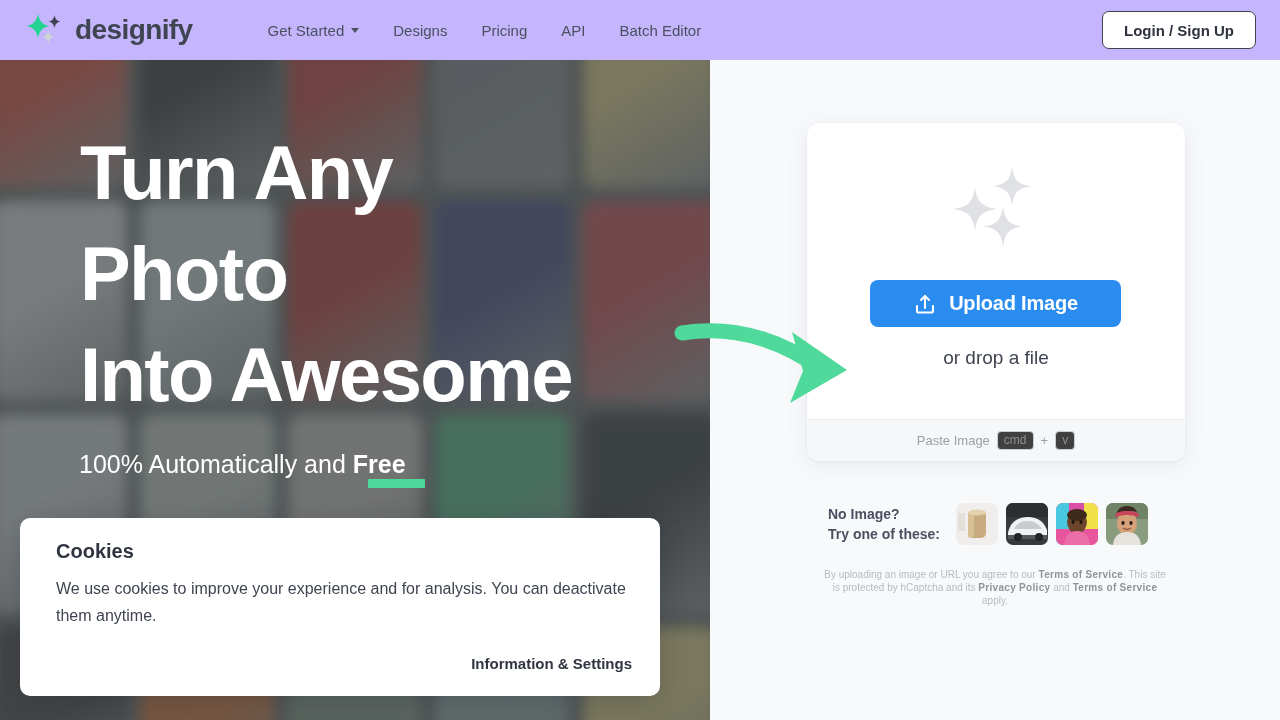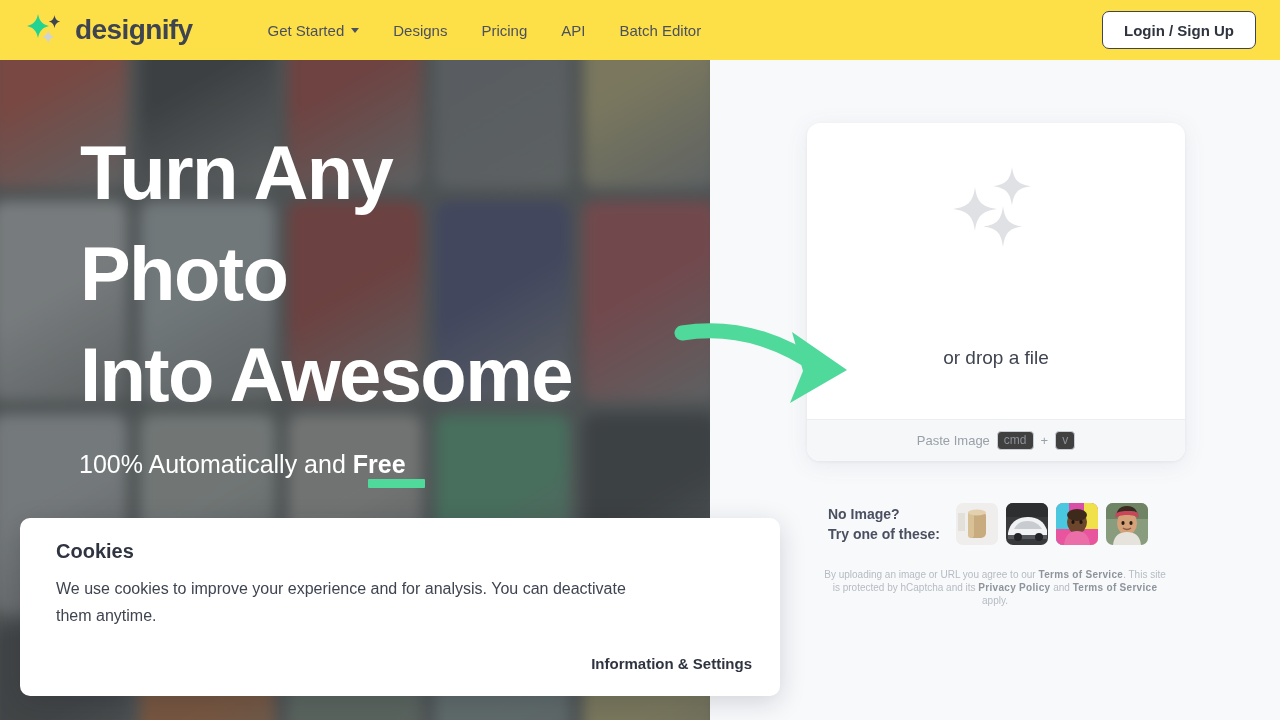--- a/index.html
+++ b/index.html
@@ -7,21 +7,21 @@
     width: 1280px; height: 720px;
     font-family: "Liberation Sans", sans-serif;
     background: #ffffff;
     overflow: hidden;
   }
 
   
   .header {
     position: absolute; top: 0; left: 0;
     width: 1280px; height: 60px;
-    background: #fde047;
+    background: #c4b5fd;
     display: flex; align-items: center;
     z-index: 60;
   }
   .logo-wrap {
     display: flex; align-items: center;
     margin-left: 24px; gap: 11px;
     cursor: pointer;
   }
   .logo-mark { width: 40px; height: 36px; position: relative; flex: none; }
   .logo-text {
@@ -160,21 +160,21 @@
   .legal {
     position: absolute; left: 110px; top: 508px;
     width: 350px; text-align: center;
     font-size: 10px; line-height: 13px; color: #b6bbc2;
   }
   .legal b { color: #8e949c; font-weight: bold; letter-spacing: 0.3px; }
 
   
   .cookies {
     position: absolute; left: 20px; top: 518px;
-    width: 760px; height: 178px;
+    width: 640px; height: 178px;
     background: #ffffff; border-radius: 10px;
     box-shadow: 0 6px 26px rgba(20,25,40,0.17);
     z-index: 50;
   }
   .cookies-title {
     position: absolute; left: 36px; top: 22px;
     font-size: 20px; font-weight: bold; color: #2f3440;
   }
   .cookies-body {
     position: absolute; left: 36px; top: 57px;
@@ -284,20 +284,30 @@
   <div class="upload-card">
 
     <div class="sparkle-area">
       <svg width="94" height="88" viewBox="0 0 94 88">
         <path d="M26 22 C28 37 33 42 48 44 C33 46 28 51 26 66 C24 51 19 46 4 44 C19 42 24 37 26 22 Z" fill="#dfe1e4"></path>
         <path d="M63 2 C64.8 15 69 19.4 82 21.2 C69 23 64.8 27.4 63 40.4 C61.2 27.4 57 23 44 21.2 C57 19.4 61.2 15 63 2 Z" fill="#dfe1e4"></path>
         <path d="M54 41 C55.8 55 60 59.6 73.5 61.5 C60 63.4 55.8 68 54 82 C52.2 68 48 63.4 34.5 61.5 C48 59.6 52.2 55 54 41 Z" fill="#dfe1e4"></path>
       </svg>
     </div>
 
+    <div class="upload-btn">
+      <span class="up-icon" style="display:flex;">
+        <svg width="24" height="24" viewBox="0 0 24 24" fill="none" stroke="#ffffff" stroke-width="2.1" stroke-linecap="round" stroke-linejoin="round">
+          <path d="M12 16 L12 4"></path>
+          <path d="M8 8 L12 4 L16 8"></path>
+          <path d="M4 14 L4 19 A1.5 1.5 0 0 0 5.5 20.5 L18.5 20.5 A1.5 1.5 0 0 0 20 19 L20 14"></path>
+        </svg>
+      </span>
+      <span>Upload Image</span>
+    </div>
 
     <div class="drop-text">or drop a file</div>
 
     <div class="card-footer">
       <span>Paste Image</span>
       <span class="kbd">cmd</span>
       <span>+</span>
       <span class="kbd">v</span>
     </div>
   </div>

